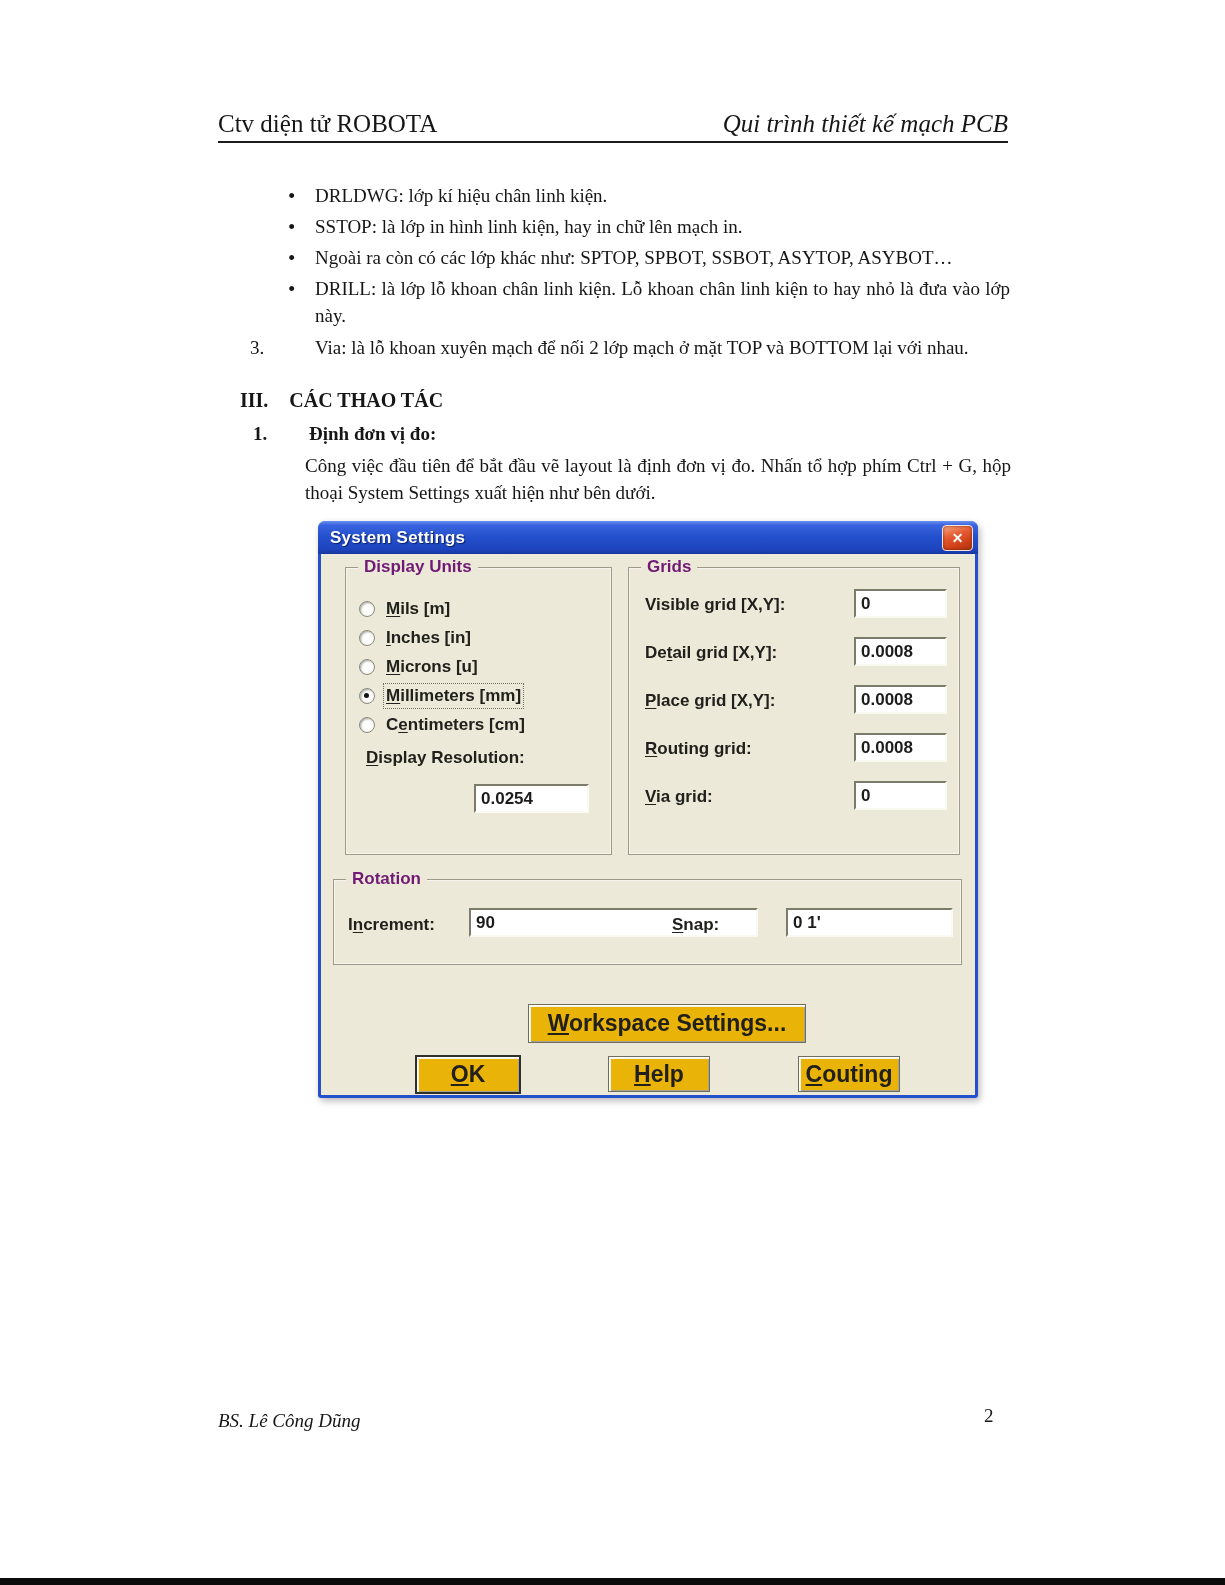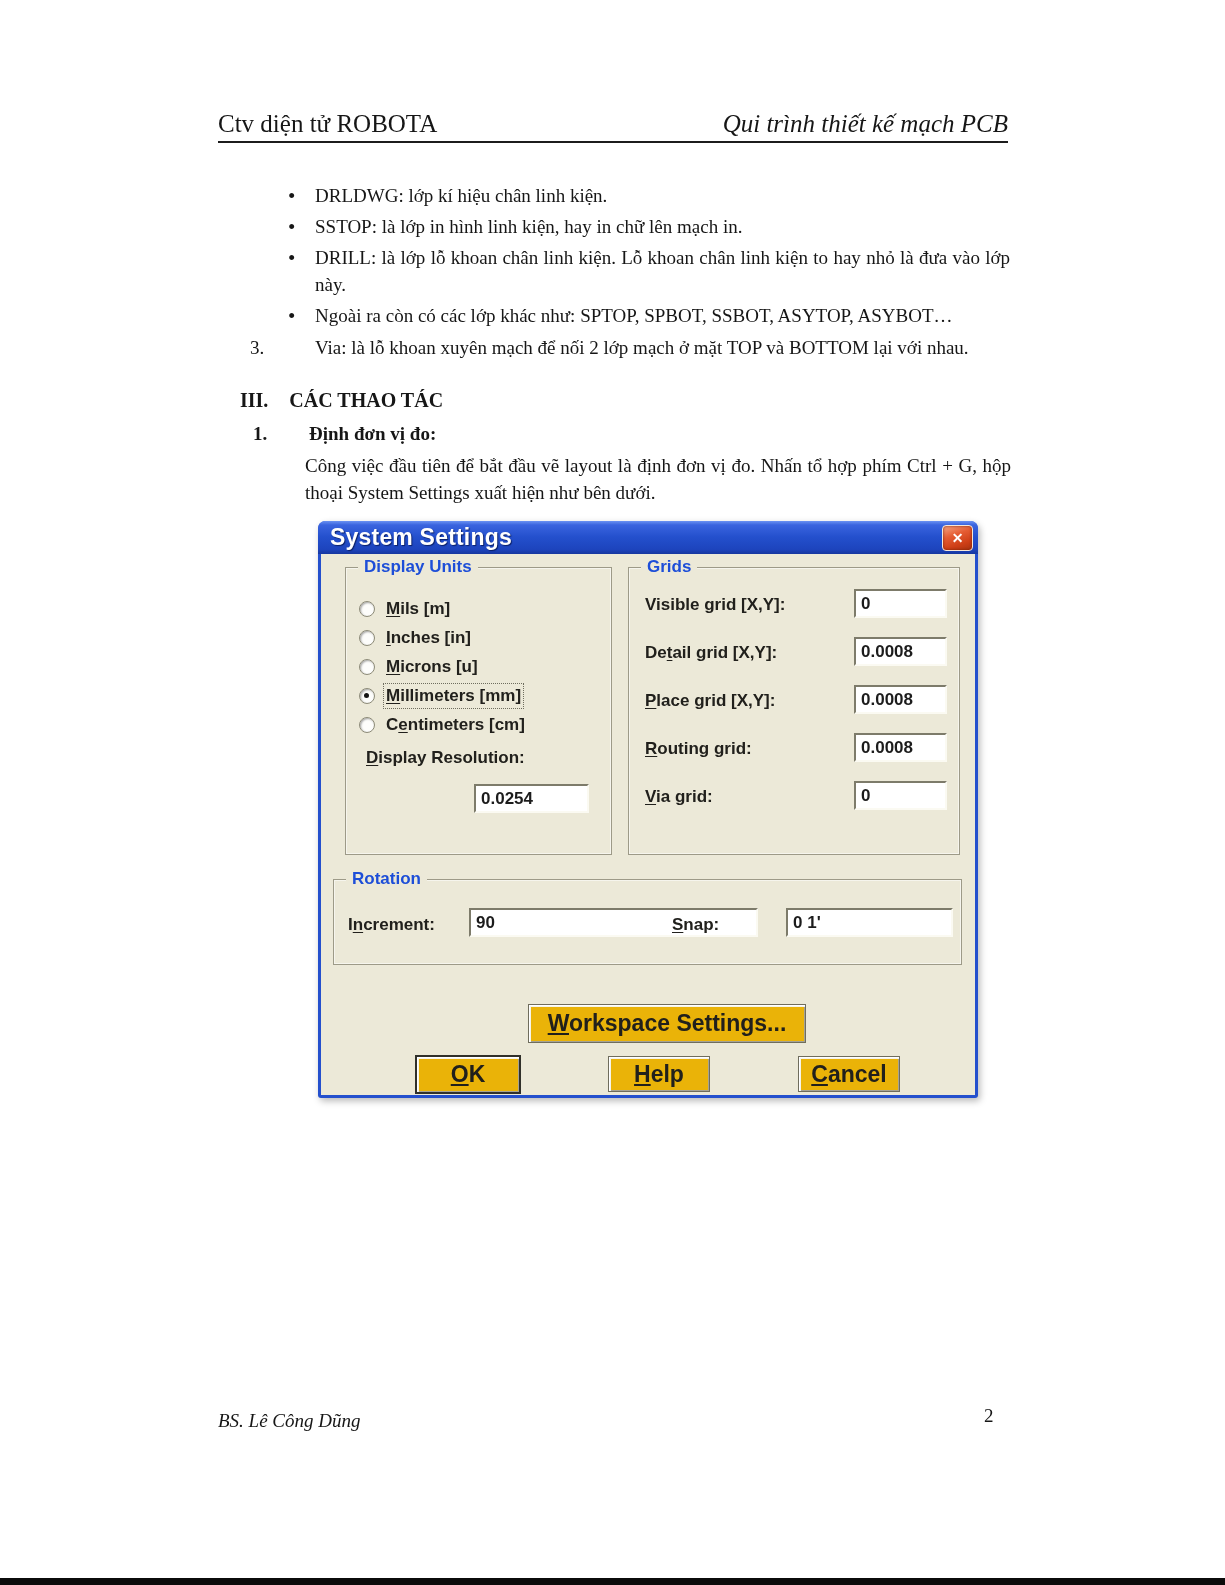--- a/index.html
+++ b/index.html
@@ -30,32 +30,32 @@
   .para{margin:5px 0 0 87px;width:706px;text-align:justify;}
 
   
   .dialog{position:absolute;left:318px;top:521px;width:660px;height:577px;
           background:#2450cd;border-radius:8px 8px 3px 3px;
           box-shadow:2px 3px 7px rgba(0,0,0,.28);
           font-family:"Liberation Sans",sans-serif;}
   .titlebar{position:absolute;left:0;top:0;width:660px;height:33px;border-radius:7px 7px 0 0;
             background:linear-gradient(180deg,#6a92f2 0%,#3a64df 12%,#2450cd 48%,#1d44bd 86%,#16379f 100%);
             display:flex;align-items:center;padding-left:12px;box-sizing:border-box;}
-  .title{color:#fff;font-weight:bold;font-size:23px;letter-spacing:.2px;
+  .title{color:#fff;font-weight:bold;font-size:17px;letter-spacing:.2px;
          text-shadow:1px 1px 1px #0a1f66;}
   .closebtn{position:absolute;right:5px;top:4px;width:31px;height:26px;border-radius:4px;
             border:1px solid #f8e7d6;box-sizing:border-box;
             background:linear-gradient(160deg,#f6a886 0%,#e55c33 38%,#ce3f17 72%,#a93310 100%);
             box-shadow:inset 0 0 3px #7d1f04;display:flex;align-items:center;justify-content:center;
             color:#fff;font-weight:bold;font-size:14px;cursor:default;}
   .client{position:absolute;left:3px;top:33px;width:654px;height:541px;background:#ece9d8;}
 
   .group{position:absolute;border:1px solid #9d9a88;box-shadow:inset 0 0 0 1px rgba(255,255,255,.55);}
   .legend{position:absolute;top:-11px;left:12px;background:#ece9d8;padding:0 6px;
-          font-weight:bold;font-size:17px;color:#1d4ed8;white-space:nowrap;}
+          font-weight:bold;font-size:17px;color:#701a75;white-space:nowrap;}
   .g-units{left:24px;top:13px;width:265px;height:286px;}
   .g-grids{left:307px;top:13px;width:330px;height:286px;}
   .g-rot{left:12px;top:325px;width:627px;height:84px;}
 
   .lbl{font-weight:bold;font-size:17px;color:#21201c;white-space:nowrap;}
   .u{text-decoration:underline;text-underline-offset:2px;}
 
   .radio-row{position:absolute;left:13px;display:flex;align-items:center;gap:11px;height:22px;cursor:default;}
   .radio{width:14px;height:14px;border-radius:50%;background:#fdfdfb;flex:none;
          border:1px solid #8c8a77;box-shadow:inset 1px 1px 2px rgba(0,0,0,.35);position:relative;}
@@ -96,22 +96,22 @@
 
   <div class="header">
     <span class="h-left">Ctv diện tử ROBOTA</span>
     <span class="h-right">Qui trình thiết kế mạch PCB</span>
   </div>
 
   <div class="content">
     <ul class="bullets">
       <li>DRLDWG: lớp kí hiệu chân linh kiện.</li>
       <li>SSTOP: là lớp in hình linh kiện, hay in chữ lên mạch in.</li>
+      <li>Ngoài ra còn có các lớp khác như: SPTOP, SPBOT, SSBOT, ASYTOP, ASYBOT…</li>
       <li>DRILL: là lớp lỗ khoan chân linh kiện. Lỗ khoan chân linh kiện to hay nhỏ là đưa vào lớp này.</li>
-      <li>Ngoài ra còn có các lớp khác như: SPTOP, SPBOT, SSBOT, ASYTOP, ASYBOT…</li>
     </ul>
     <div class="numitem">
       <span class="num">3.</span>
       <span>Via: là lỗ khoan xuyên mạch để nối 2 lớp mạch ở mặt TOP và BOTTOM lại với nhau.</span>
     </div>
     <div class="sec">
       <span class="sec-num">III.</span>
       <span>CÁC THAO TÁC</span>
     </div>
     <div class="sub">
@@ -194,21 +194,21 @@
       <div class="btn ws">
           <span><span></span><span class="u">W</span><span>orkspace Settings...</span></span>
         </div>
       <div class="btn ok">
           <span><span></span><span class="u">O</span><span>K</span></span>
         </div>
       <div class="btn help">
           <span><span></span><span class="u">H</span><span>elp</span></span>
         </div>
       <div class="btn cancel">
-          <span><span></span><span class="u">C</span><span>ancel</span></span>
+          <span><span></span><span class="u">C</span><span>outing</span></span>
         </div>
 
     </div>
   </div>
 
   <div class="footer-left">BS. Lê Công Dũng</div>
   <div class="footer-right">2</div>
   <div class="bottom-bar"></div>
 
 </div>

